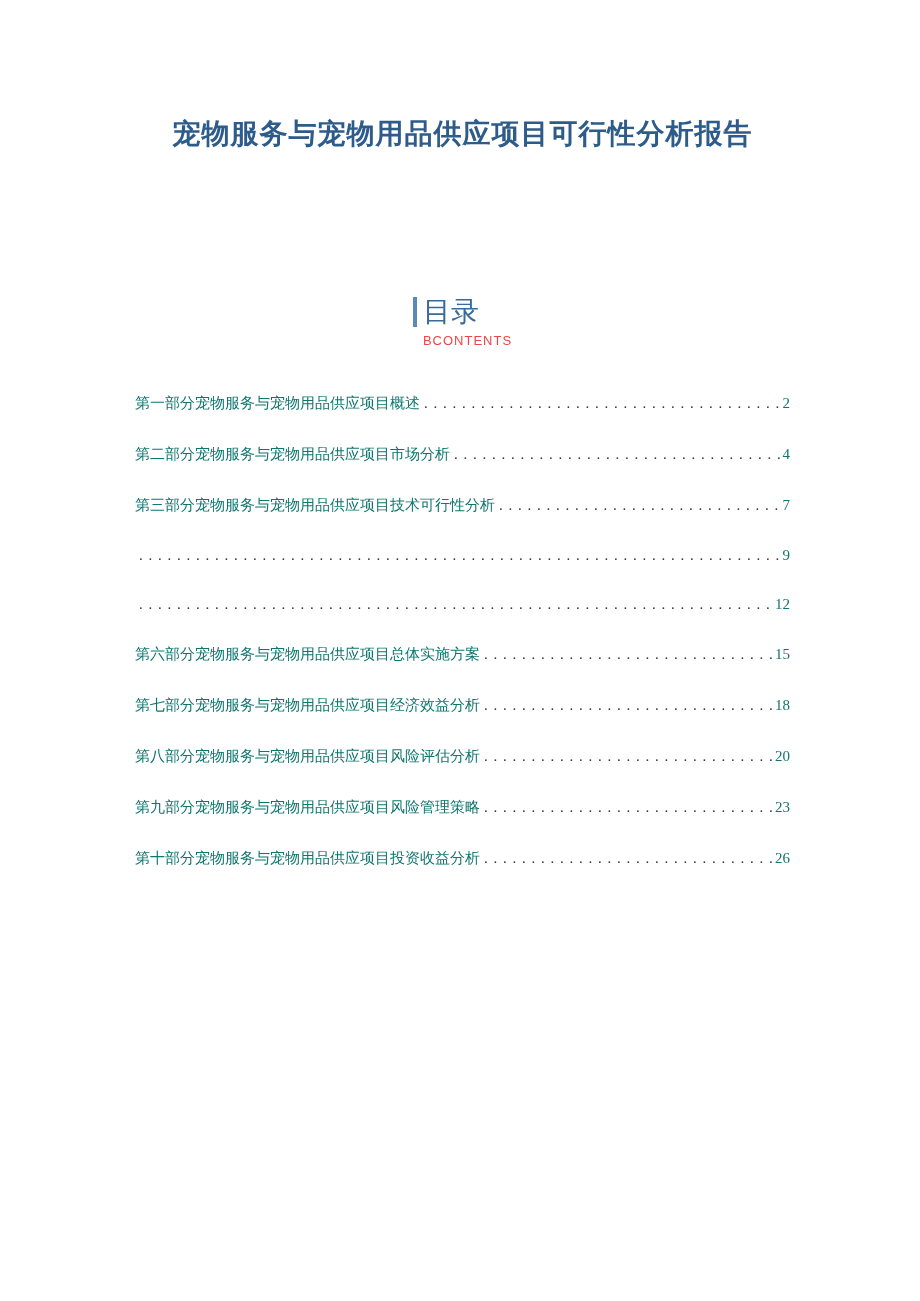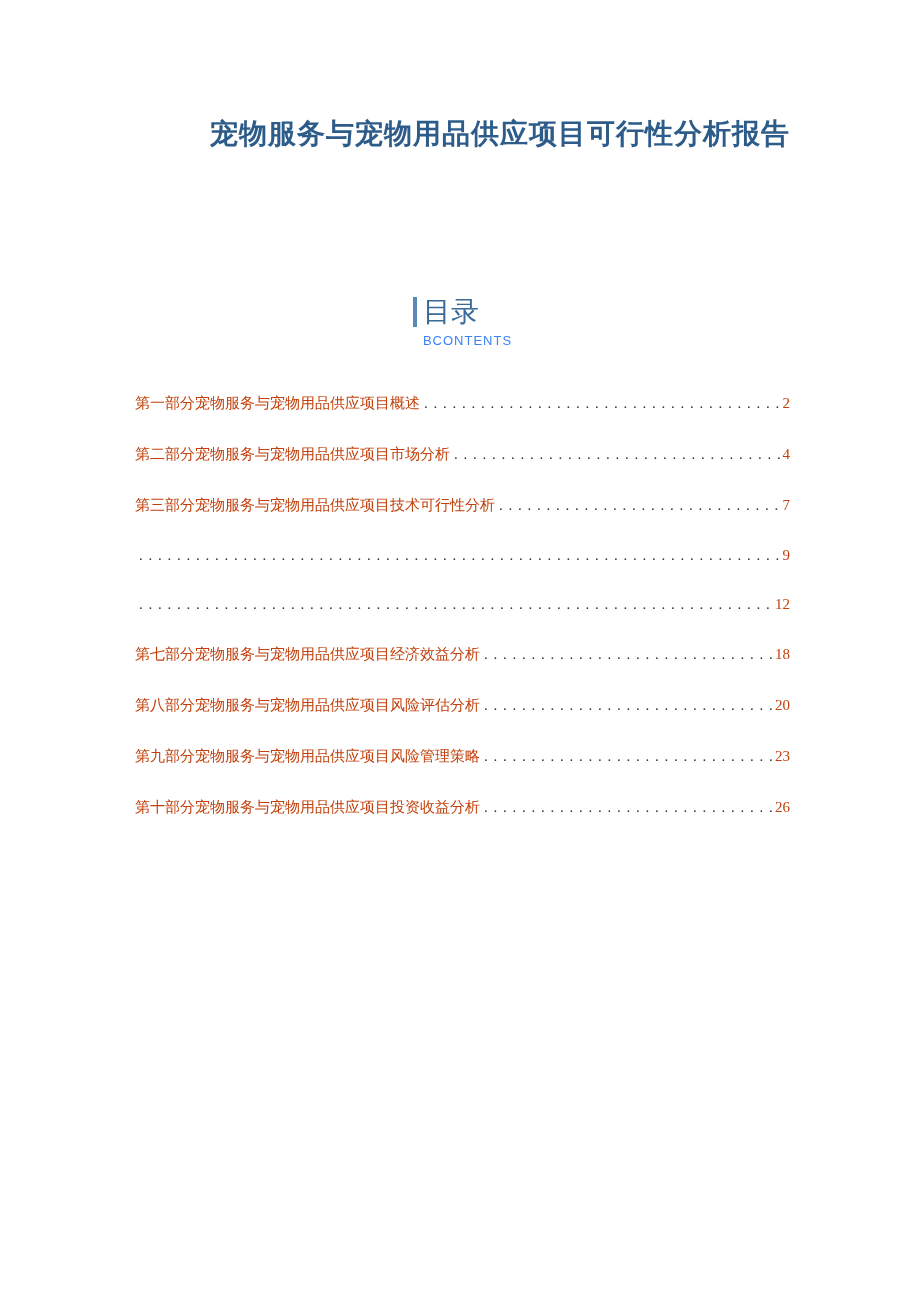--- a/index.html
+++ b/index.html
@@ -10,21 +10,21 @@
     font-family: "SimSun", "宋体", serif;
     position: relative;
   }
   .page {
     padding: 115px 130px 0 135px;
   }
   .title {
     color: #2e5c8a;
     font-size: 28px;
     font-weight: bold;
-    text-align: right;
+    text-align: center;
     letter-spacing: 1px;
     font-family: "SimHei", "黑体", sans-serif;
   }
   .toc-header {
     margin-top: 140px;
     text-align: center;
   }
   .toc-header-inner {
     display: inline-block;
     text-align: center;
@@ -38,34 +38,34 @@
     height: 30px;
     background: #5a8bb8;
     margin-right: 6px;
   }
   .toc-title {
     color: #3a6a99;
     font-size: 28px;
     font-family: "SimHei", "黑体", sans-serif;
   }
   .toc-sub {
-    color: #3b82f6;
+    color: #ef4444;
     font-size: 13px;
     letter-spacing: 1px;
     margin-left: 10px;
     margin-top: 2px;
     font-family: Arial, sans-serif;
   }
   .toc-list {
     margin-top: 45px;
   }
   .toc-item {
     display: flex;
     align-items: baseline;
-    color: #c2410c;
+    color: #0f766e;
     font-size: 15px;
     margin-bottom: 32px;
     white-space: nowrap;
   }
   .toc-text {
     flex-shrink: 0;
   }
   .toc-dots {
     flex: 1;
     overflow: hidden;
@@ -116,20 +116,25 @@
     </div>
     <div class="toc-item">
       <span class="toc-dots"></span>
       <span class="toc-page">9</span>
     </div>
     <div class="toc-item">
       <span class="toc-dots"></span>
       <span class="toc-page">12</span>
     </div>
     <div class="toc-item">
+      <span class="toc-text">第六部分宠物服务与宠物用品供应项目总体实施方案</span>
+      <span class="toc-dots"></span>
+      <span class="toc-page">15</span>
+    </div>
+    <div class="toc-item">
       <span class="toc-text">第七部分宠物服务与宠物用品供应项目经济效益分析</span>
       <span class="toc-dots"></span>
       <span class="toc-page">18</span>
     </div>
     <div class="toc-item">
       <span class="toc-text">第八部分宠物服务与宠物用品供应项目风险评估分析</span>
       <span class="toc-dots"></span>
       <span class="toc-page">20</span>
     </div>
     <div class="toc-item">

